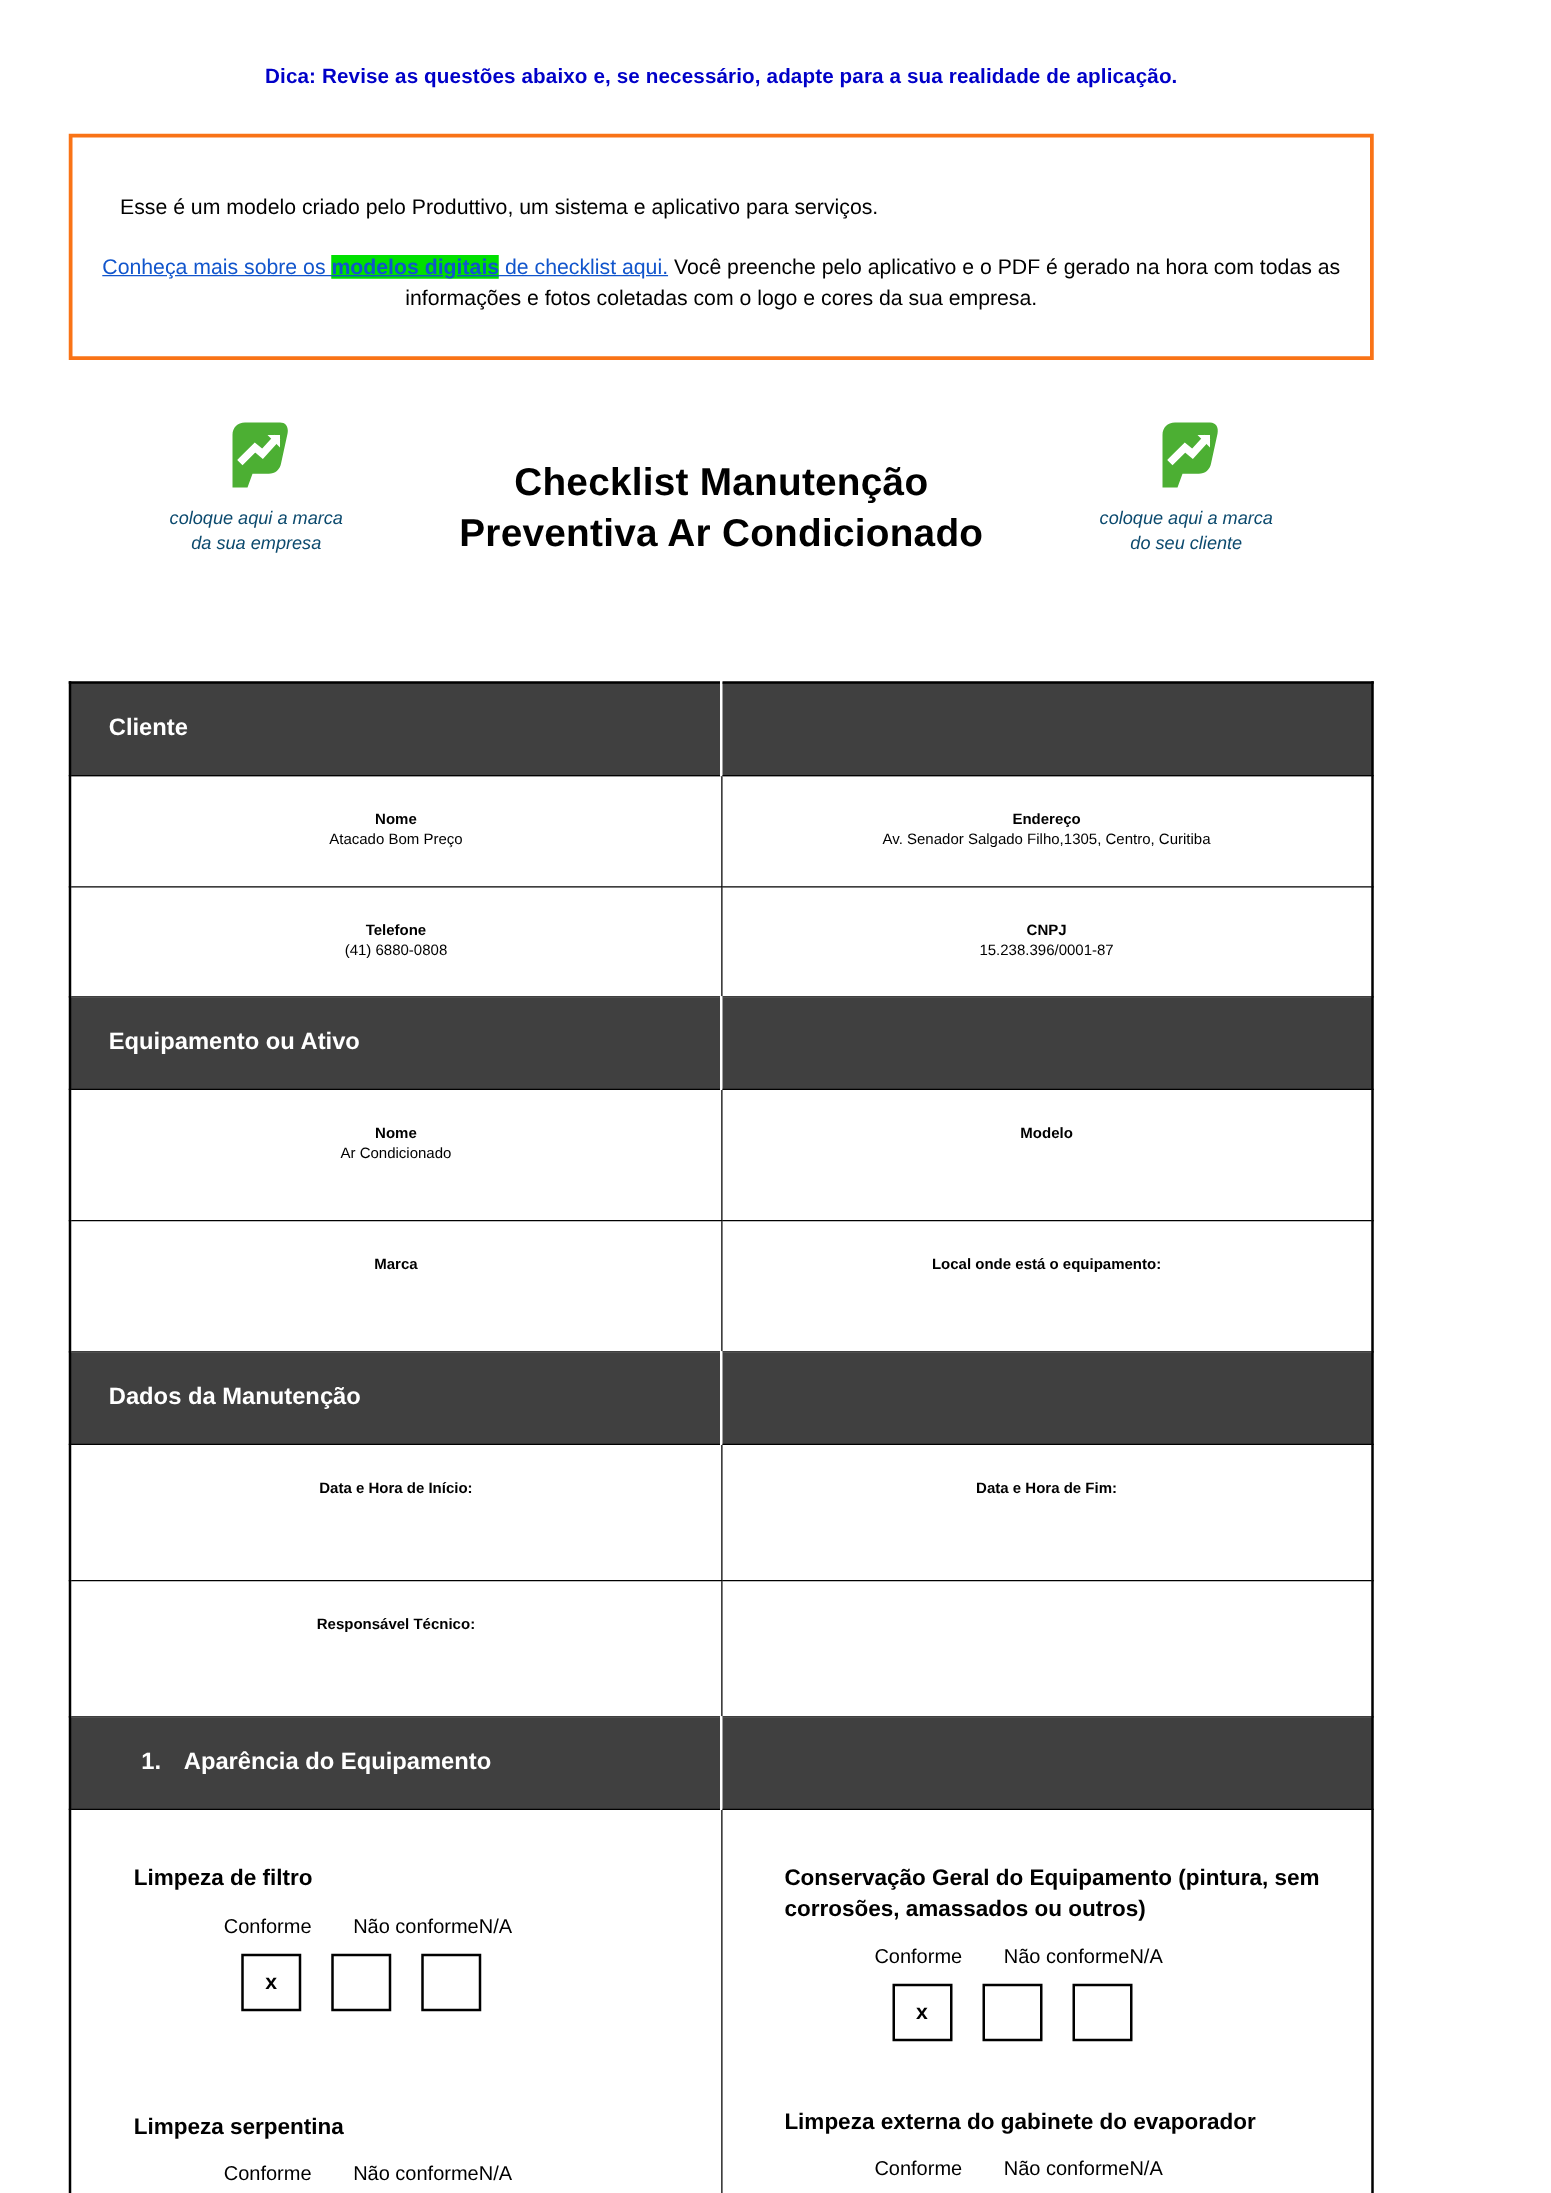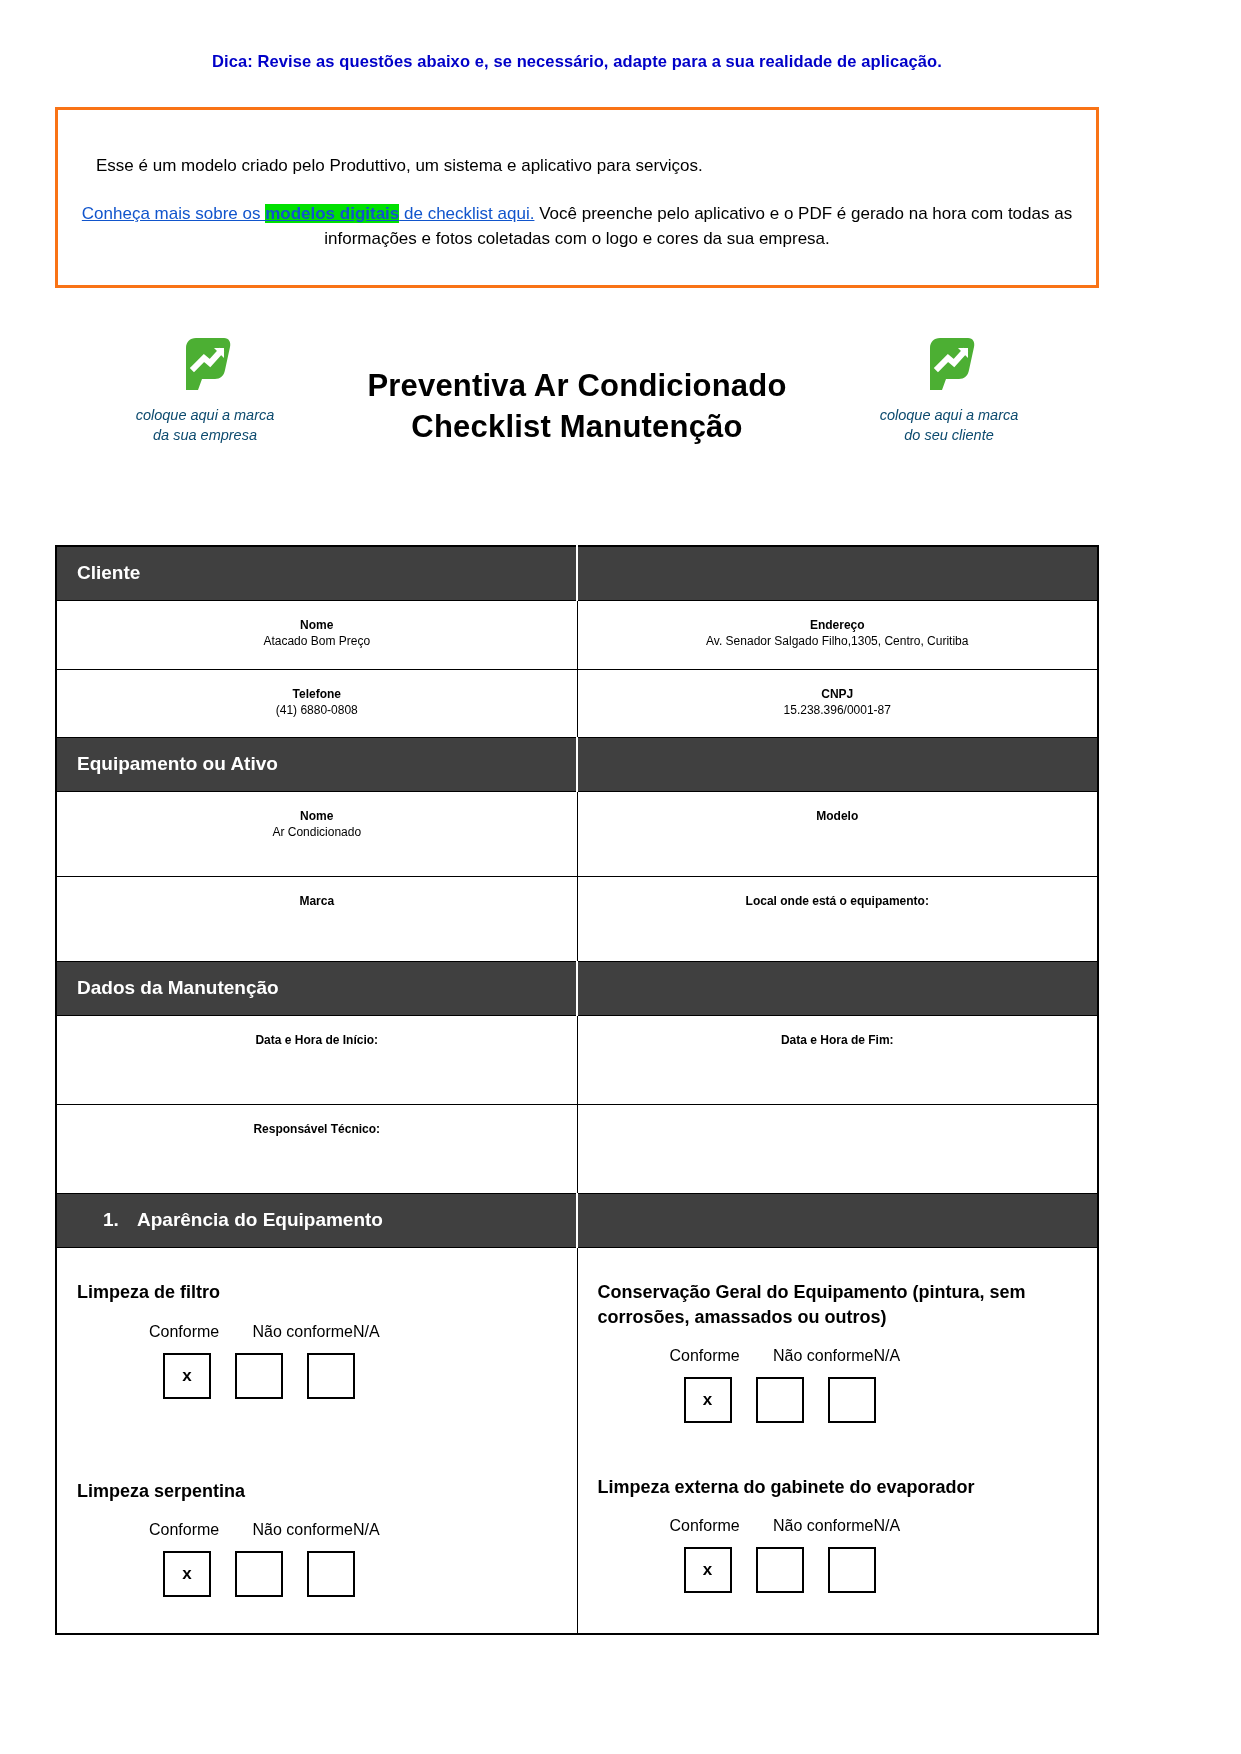--- a/index.html
+++ b/index.html
@@ -101,21 +101,21 @@
     margin: 97px 55px 0 55px;
     border: 2px solid #000;
     border-collapse: collapse;
     width: calc(100% - 110px);
     box-sizing: border-box;
   }
   table.sheet { table-layout: fixed; }
   .sheet td {
     border: 1.5px solid #000;
     vertical-align: top;
-    padding: 6px;
+    padding: 16px;
   }
   .cell {
     padding: 11px 14px 13px 14px;
     font-size: 12px;
     line-height: 1.32;
     min-height: 22px;
     text-align: center;
   }
   .cell .lbl { font-weight: 700; }
   .cell .val { font-weight: 400; }
@@ -134,21 +134,21 @@
     font-weight: 700;
     font-size: 19px;
     padding: 9px 14px 10px 14px;
   }
   .band-txt.numbered {
     padding-left: 40px;
   }
   .band-num { display: inline-block; width: 34px; }
 
   
-  .item-cell { padding: 26px 14px 30px 14px; }
+  .item-cell { padding: 26px 14px 30px 14px; margin-left: 20px; }
   .item-title {
     font-size: 18px;
     font-weight: 700;
     line-height: 1.34;
     margin: 0 0 18px 0;
   }
   .opt-labels {
     display: flex;
     gap: 0;
     margin-left: 72px;
@@ -199,22 +199,22 @@
         <path d="M18 36 L28 26 L34 31 L44 20" stroke="#ffffff" stroke-width="6" fill="none" stroke-linecap="square"></path>
         <path d="M38 16 L48 16 L48 26 Z" fill="#ffffff"></path>
       </svg>
       <div class="brand-caption">
         <div>coloque aqui a marca</div>
         <div>da sua empresa</div>
       </div>
     </div>
 
     <div class="doc-title">
+      <div>Checklist Manutenção</div>
       <div>Preventiva Ar Condicionado</div>
-      <div>Checklist Manutenção</div>
     </div>
 
     <div class="brand-block">
       <svg class="logo" viewBox="0 0 58 62">
         <path d="M10 16 C10 10 14 6 20 6 L48 6 C53 6 55 10 54 15 L49 38 C48 44 44 47 39 47 L26 47 L22 58 L10 58 Z" fill="#4caf33"></path>
         <path d="M18 36 L28 26 L34 31 L44 20" stroke="#ffffff" stroke-width="6" fill="none" stroke-linecap="square"></path>
         <path d="M38 16 L48 16 L48 26 Z" fill="#ffffff"></path>
       </svg>
       <div class="brand-caption">
         <div>coloque aqui a marca</div>

